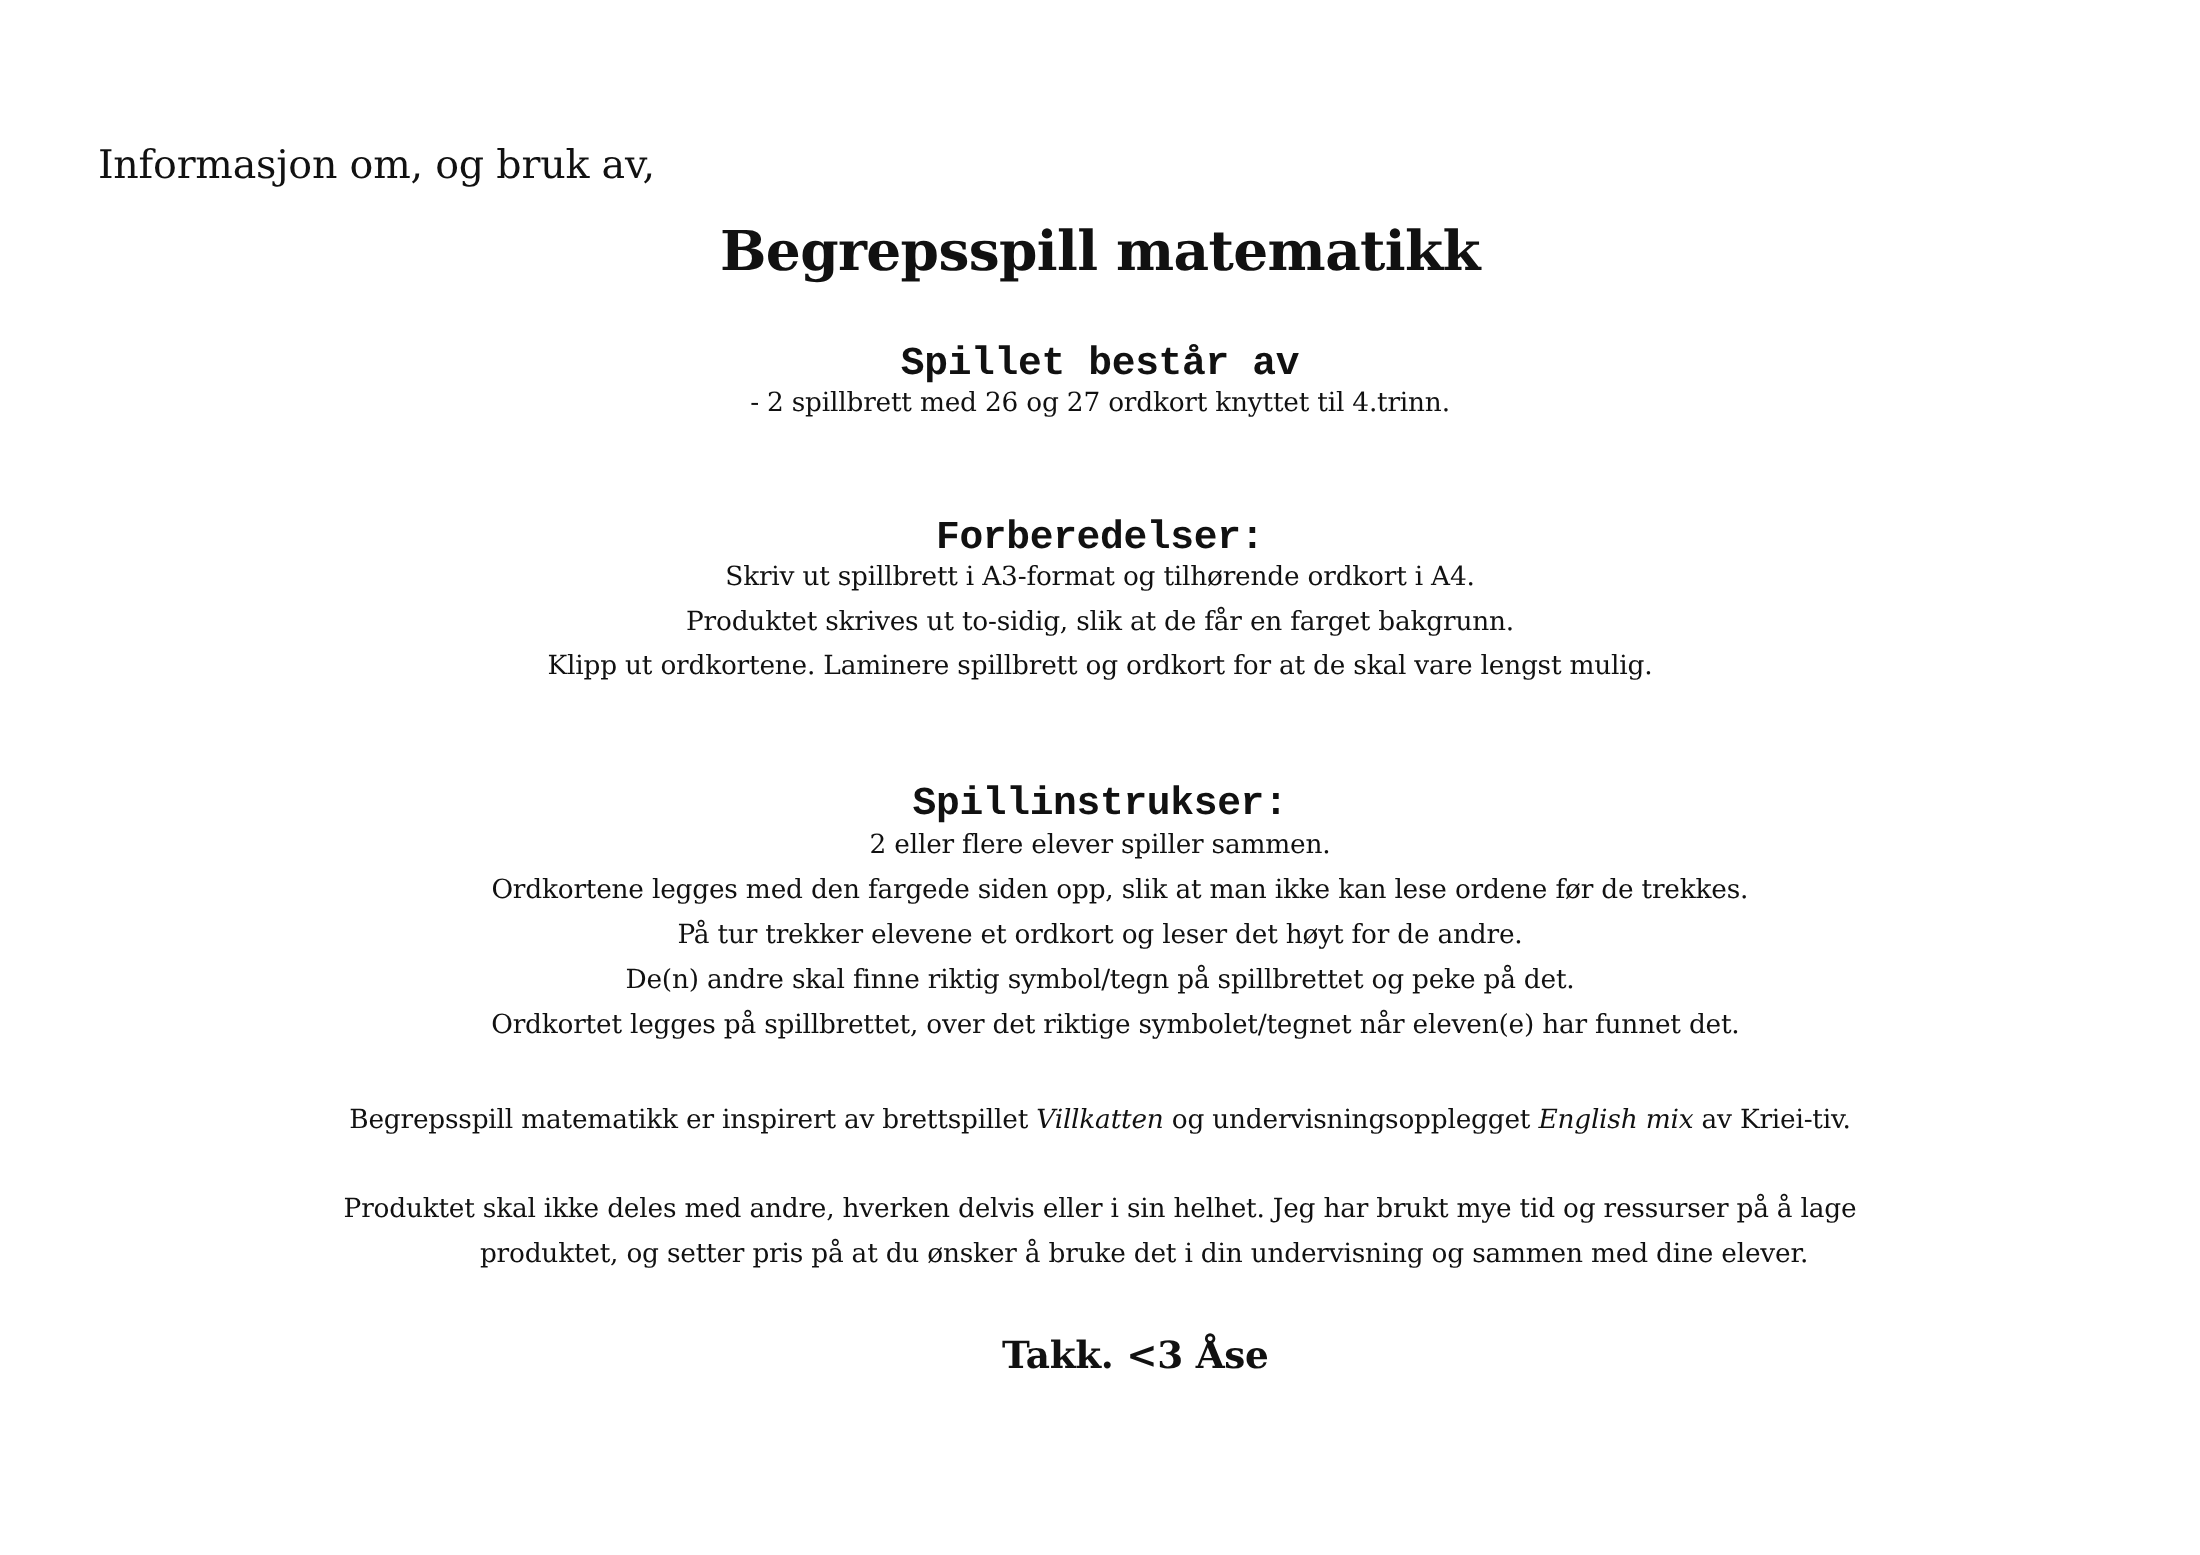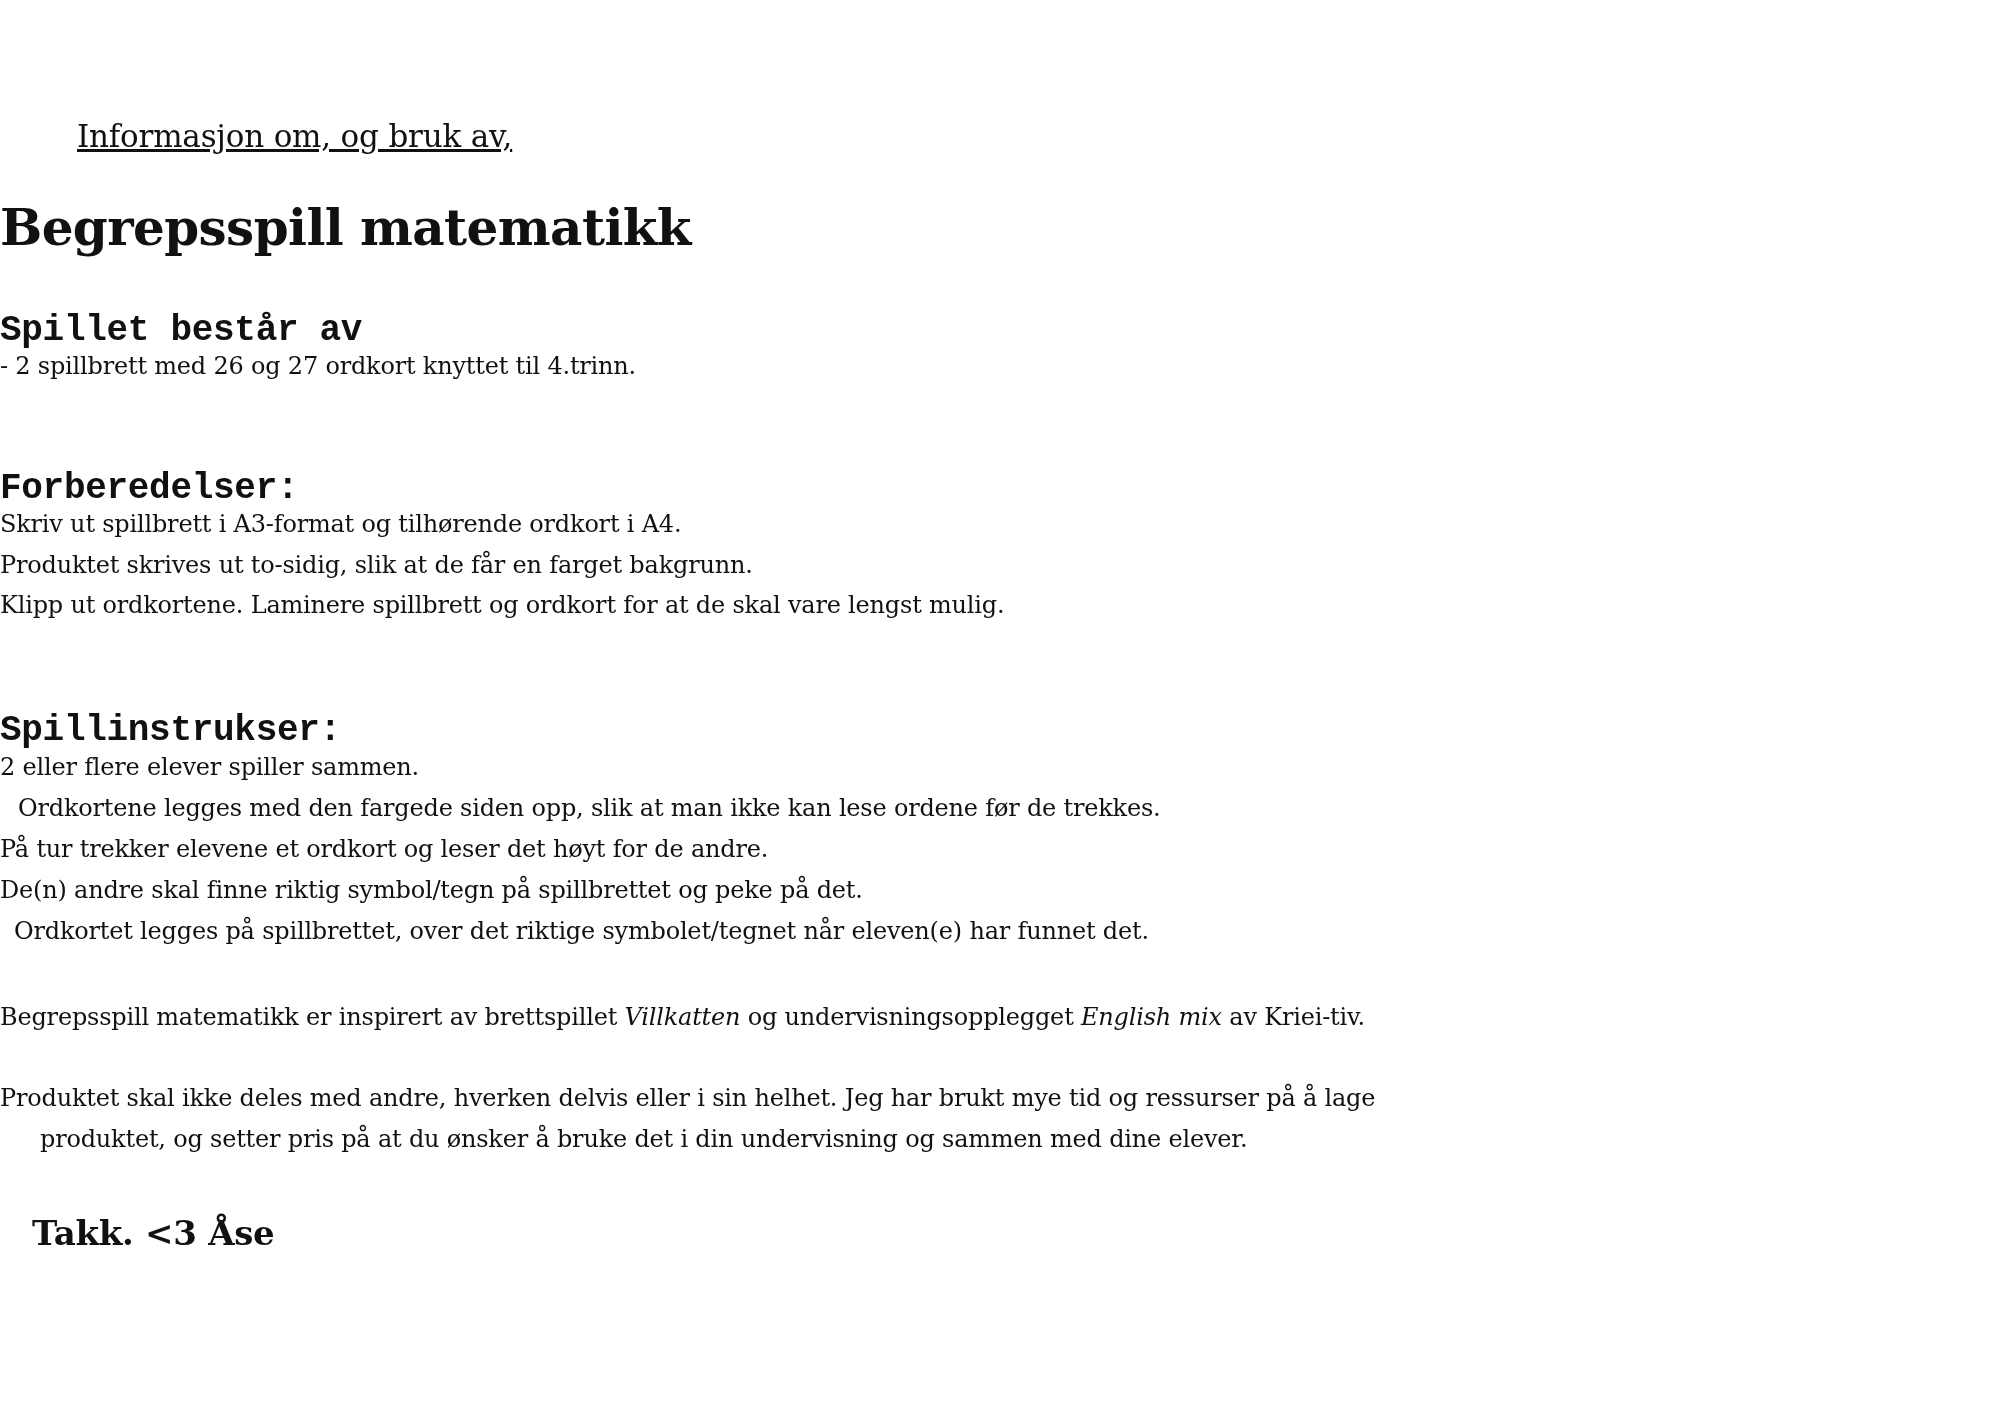--- a/index.html
+++ b/index.html
@@ -12,38 +12,38 @@
       height: 1414px;
       position: relative;
       overflow: hidden;
       color: #111111;
       font-family: "DejaVu Serif", "Liberation Serif", serif;
     }
     .line {
       position: absolute;
       left: 0;
       width: 2000px;
+      text-align: center;
       white-space: nowrap;
       line-height: 1;
       margin: 0;
       font-weight: normal;
     }
     .body-text { font-size: 24px; letter-spacing: -0.2px; }
     .heading { font-size: 36px; font-weight: bold; letter-spacing: -0.3px; font-family: Liberation Mono, monospace; }
     .title { font-size: 50px; font-weight: bold; letter-spacing: -0.6px; }
     .sign { font-size: 34px; font-weight: bold; letter-spacing: -0.3px; }
     .intro {
       position: absolute;
       left: 77px;
-      font-size: 31px;
+      font-size: 36px;
       line-height: 1;
       white-space: nowrap;
       letter-spacing: -0.2px;
-      margin: 0;
-      text-decoration: underline;
+      margin: 12px;
     }
     em { font-style: italic; }
   </style>
 </head>
 <body>
 
 <p class="intro" style="top:121px;">Informasjon om, og bruk av,</p>
 
 <h1 class="line title" style="top:203px;">Begrepsspill matematikk</h1>
 

